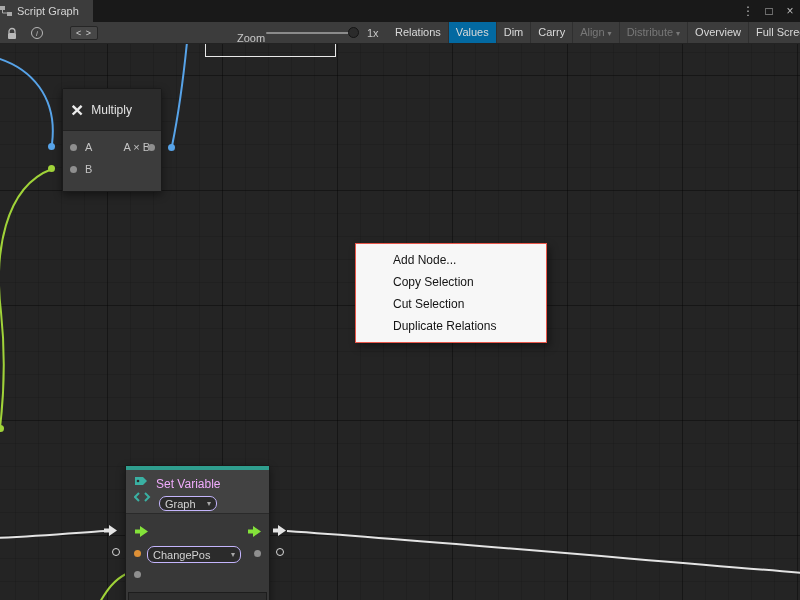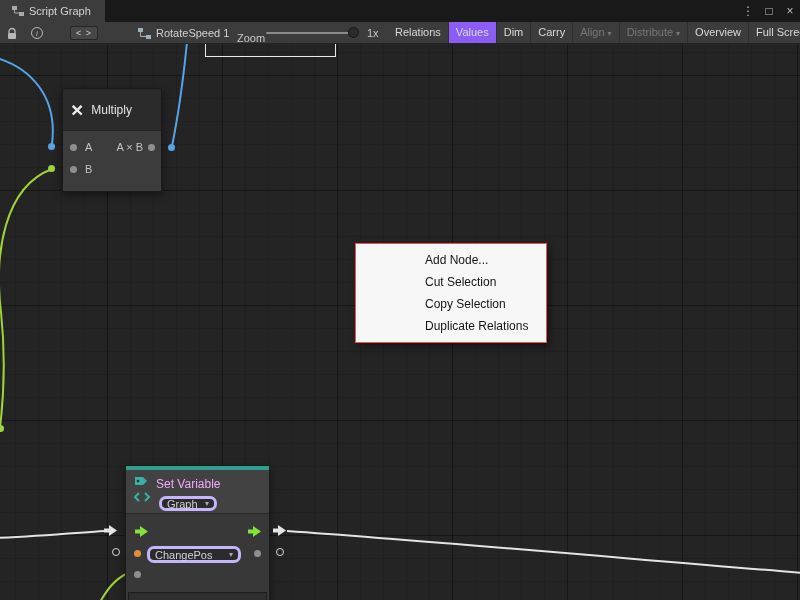--- a/index.html
+++ b/index.html
@@ -5,39 +5,39 @@
   * { margin:0; padding:0; box-sizing:border-box; }
   body { background:#111; }
   .stage {
     position:relative; width:800px; height:600px; overflow:hidden;
     font-family:"Liberation Sans", sans-serif; background:#191919;
     cursor:default; user-select:none;
   }
 
   
   .titlebar { position:absolute; top:0; left:0; right:0; height:22px; background:#191919; z-index:20; }
-  .tab { position:absolute; left:0; top:0; height:22px; padding:0 14px 0 12px; background:#3c3c3c;
+  .tab { position:absolute; left:0; top:0; height:22px; padding:0 14px 0 0; background:#3c3c3c;
          display:flex; align-items:center; gap:5px; color:#d4d4d4; font-size:11px; }
   .win-controls { position:absolute; right:4px; top:0; height:22px; display:flex; align-items:center; gap:9px;
                   color:#bdbdbd; font-size:12px; }
   .win-controls span { display:inline-block; width:12px; text-align:center; }
 
   
   .toolbar { position:absolute; top:22px; left:0; right:0; height:22px; background:#3c3c3c;
              border-bottom:1px solid #232323; z-index:20; overflow:hidden; color:#c8c8c8; font-size:11px; }
   .tb-abs { position:absolute; top:0; height:22px; display:flex; align-items:center; }
   .codebox { width:28px; height:14px; background:#474747; border:1px solid #262626; border-radius:2px;
              font-size:9px; color:#cfcfcf; display:flex; align-items:center; justify-content:center; letter-spacing:1px; }
   .slider-track { position:absolute; left:266px; top:10px; width:90px; height:2px; background:#8b8b8b; border-radius:1px; }
   .slider-knob  { position:absolute; left:348px; top:5px; width:11px; height:11px; border-radius:50%;
                   background:#2b2b2b; border:1px solid #141414; }
   .tb-buttons { position:absolute; left:388px; top:0; height:22px; display:flex; white-space:nowrap; }
   .tb-btn { padding:0 7px; line-height:21px; color:#dadada; }
   .tb-btn + .tb-btn { border-left:1px solid #2f2f2f; }
-  .tb-btn.active { background:#8b5cf6; }
+  .tb-btn.active { background:#0369a1; }
   .tb-btn.disabled { color:#787878; }
   .caret { font-size:8px; margin-left:3px; }
 
   
   .canvas {
     position:absolute; top:44px; left:0; width:800px; height:556px;
     background-color:#242424;
     background-image:
       linear-gradient(rgba(0,0,0,0.30) 1px, transparent 1px),
       linear-gradient(90deg, rgba(0,0,0,0.30) 1px, transparent 1px),
@@ -59,29 +59,29 @@
 
   .multiply { left:62px; top:44px; width:100px; }
   .multiply .hdr { height:42px; background:#2b2b2b; display:flex; align-items:center; gap:8px; padding:0 8px;
                    border-bottom:1px solid #222; color:#e4e4e4; font-size:12px; }
   .multiply .hdr .big-x { font-size:21px; font-weight:bold; color:#ececec; line-height:1; }
   .multiply .body { background:#3c3c3c; padding:5px 0 11px 0; }
   .mrow { position:relative; height:22px; display:flex; align-items:center; }
   .pdot { width:7px; height:7px; border-radius:50%; background:#8f8f8f; flex:0 0 auto; }
   .mrow .pdot.l { margin-left:7px; margin-right:8px; }
   .mrow .lbl { color:#c4c4c4; }
-  .mrow .result { position:absolute; right:18px; color:#c4c4c4; }
+  .mrow .result { position:absolute; right:11px; color:#c4c4c4; }
   .mrow .pdot.r { position:absolute; right:6px; }
 
   .setvar { left:125px; top:421px; width:145px; height:179px; background:#383838; }
   .setvar .accent { height:4px; }
   .setvar .hdr { position:relative; height:44px; background:#424242; border-bottom:1px solid #2a2a2a; }
   .setvar .hdr .nicon { position:absolute; left:8px; top:5px; }
   .setvar .hdr .ntitle { position:absolute; left:30px; top:7px; color:#f0abfc; font-size:12px; }
-  .pill { background:#2b2b2b; border:3px solid #c4b5fd; border-radius:7px; color:#d2d2d2; font-size:11px;
+  .pill { background:#2b2b2b; border:1px solid #c4b5fd; border-radius:7px; color:#d2d2d2; font-size:11px;
           display:flex; align-items:center; justify-content:space-between; padding:0 5px; }
   .pill .caret { color:#a8a8a8; }
   .setvar .scope-pill { position:absolute; left:33px; top:26px; width:58px; height:15px; }
   .setvar .var-pill { position:absolute; left:21px; top:80px; width:94px; height:17px; }
   .setvar .flow { position:absolute; }
   .setvar .sub-box { position:absolute; left:2px; right:2px; top:126px; bottom:0;
                      background:#2e2e2e; border:1px solid #1d1d1d; }
 
   
   .ctx-menu { position:absolute; left:355px; top:199px; width:192px; z-index:10;
@@ -169,24 +169,24 @@
         <span>ChangePos</span>
         <span class="caret">▾</span>
       </div>
       <div class="dot" style="left: 128px; top: 84px; background: rgb(143, 143, 143);"></div>
 
       <div class="dot" style="left: 8px; top: 105px; background: rgb(143, 143, 143);"></div>
 
       <div class="sub-box"></div>
     </div>
 
-    <div class="ctx-menu" style="border-color: rgb(232, 86, 74); padding-left: 32px;">
+    <div class="ctx-menu" style="border-color: rgb(232, 86, 74);">
       <div class="ctx-item">Add Node...</div>
+      <div class="ctx-item">Copy Selection</div>
       <div class="ctx-item">Cut Selection</div>
-      <div class="ctx-item">Copy Selection</div>
       <div class="ctx-item">Duplicate Relations</div>
     </div>
   </div>
 
   <div class="titlebar">
     <div class="tab">
       <svg width="12" height="12">
         <rect x="0" y="1" width="5" height="4" fill="#a9a9a9"></rect>
         <rect x="7" y="7" width="5" height="4" fill="#a9a9a9"></rect>
         <path d="M2.5 5 v3 h5" fill="none" stroke="#a9a9a9" stroke-width="1"></path>
@@ -210,28 +210,20 @@
     </div>
 
     <div class="tb-abs" style="left:31px;">
       <span style="width:12px;height:12px;border:1px solid #b8b8b8;border-radius:50%;display:inline-flex;align-items:center;justify-content:center;font-size:8px;color:#b8b8b8;font-style:italic;">i</span>
     </div>
 
     <div class="tb-abs" style="left:70px;">
       <span class="codebox">&lt; &gt;</span>
     </div>
 
-    <div class="tb-abs" style="left:138px; gap:5px;">
-      <svg width="13" height="11">
-        <rect x="0" y="0" width="5" height="4" fill="#9db3bc"></rect>
-        <rect x="8" y="7" width="5" height="4" fill="#9db3bc"></rect>
-        <path d="M2.5 4 v4.5 h5.5" fill="none" stroke="#9db3bc" stroke-width="1"></path>
-      </svg>
-      <span style="color:#d2d2d2;">RotateSpeed 1</span>
-    </div>
 
     <div class="tb-abs" style="left:237px;align-items:flex-end;">
       <span>Zoom</span>
     </div>
     <div class="slider-track"></div>
     <div class="slider-knob"></div>
     <div class="tb-abs" style="left:367px;text-align:right;">
       <span>1x</span>
     </div>
 

